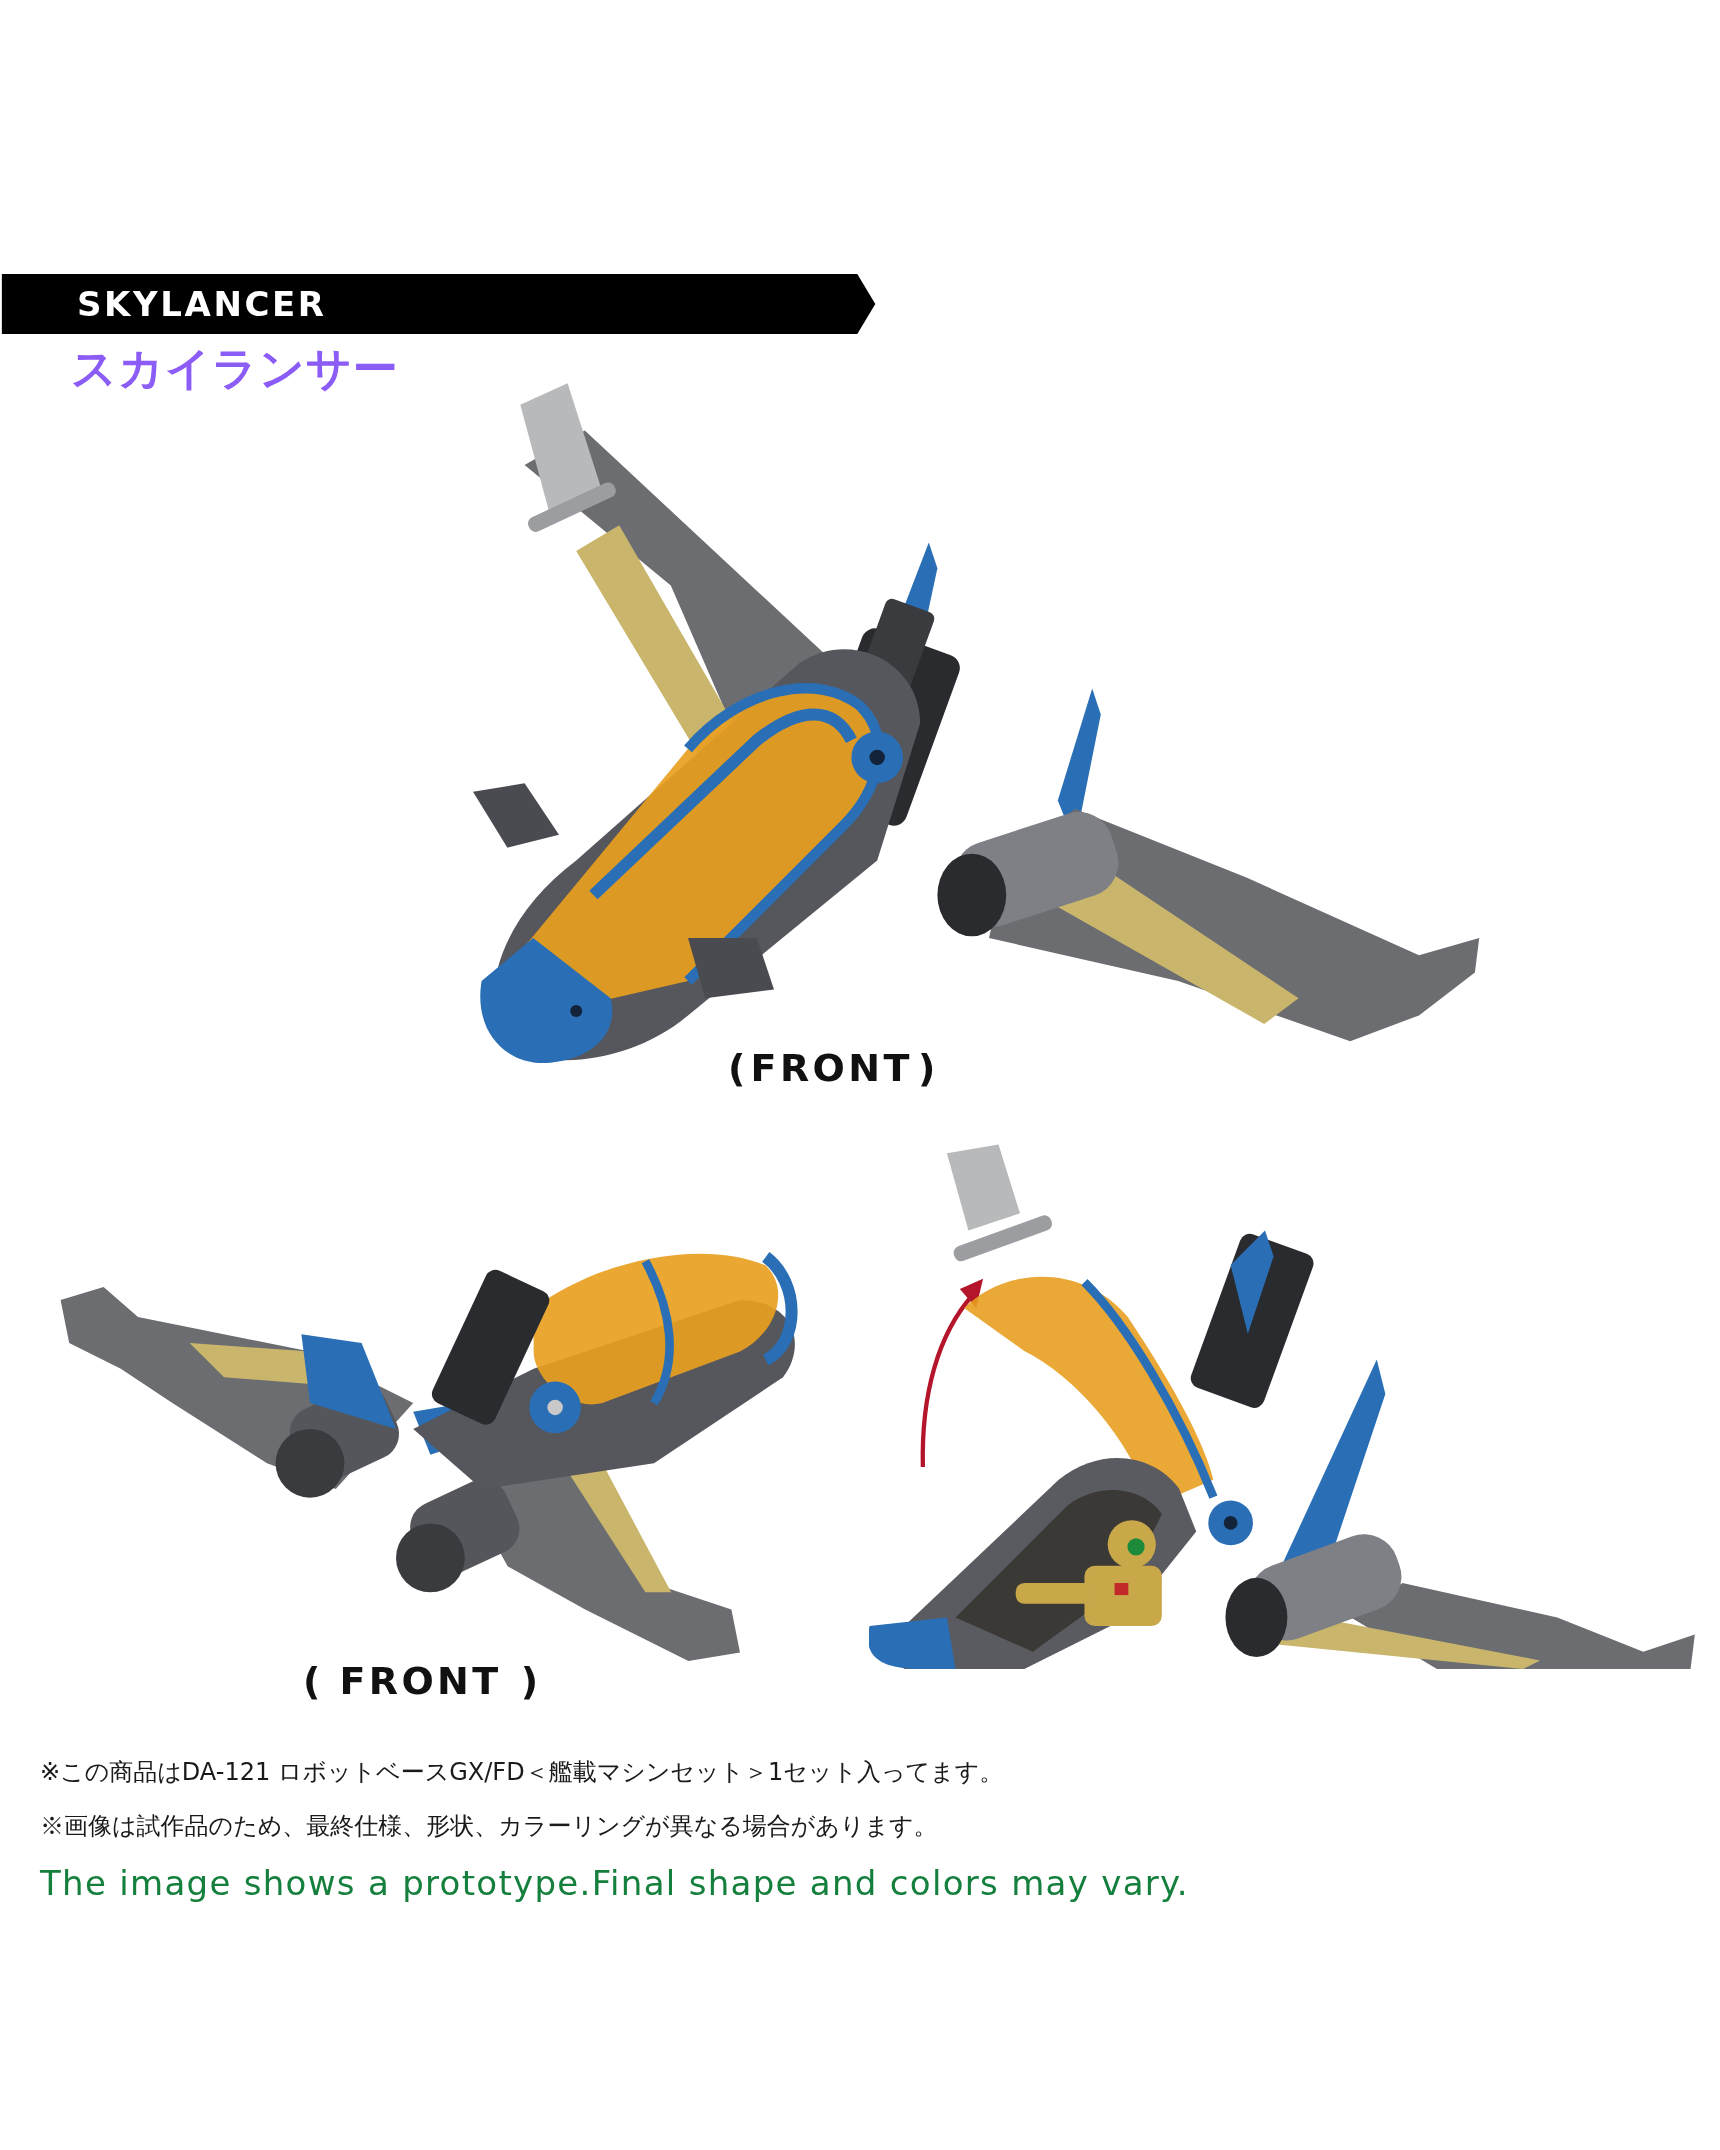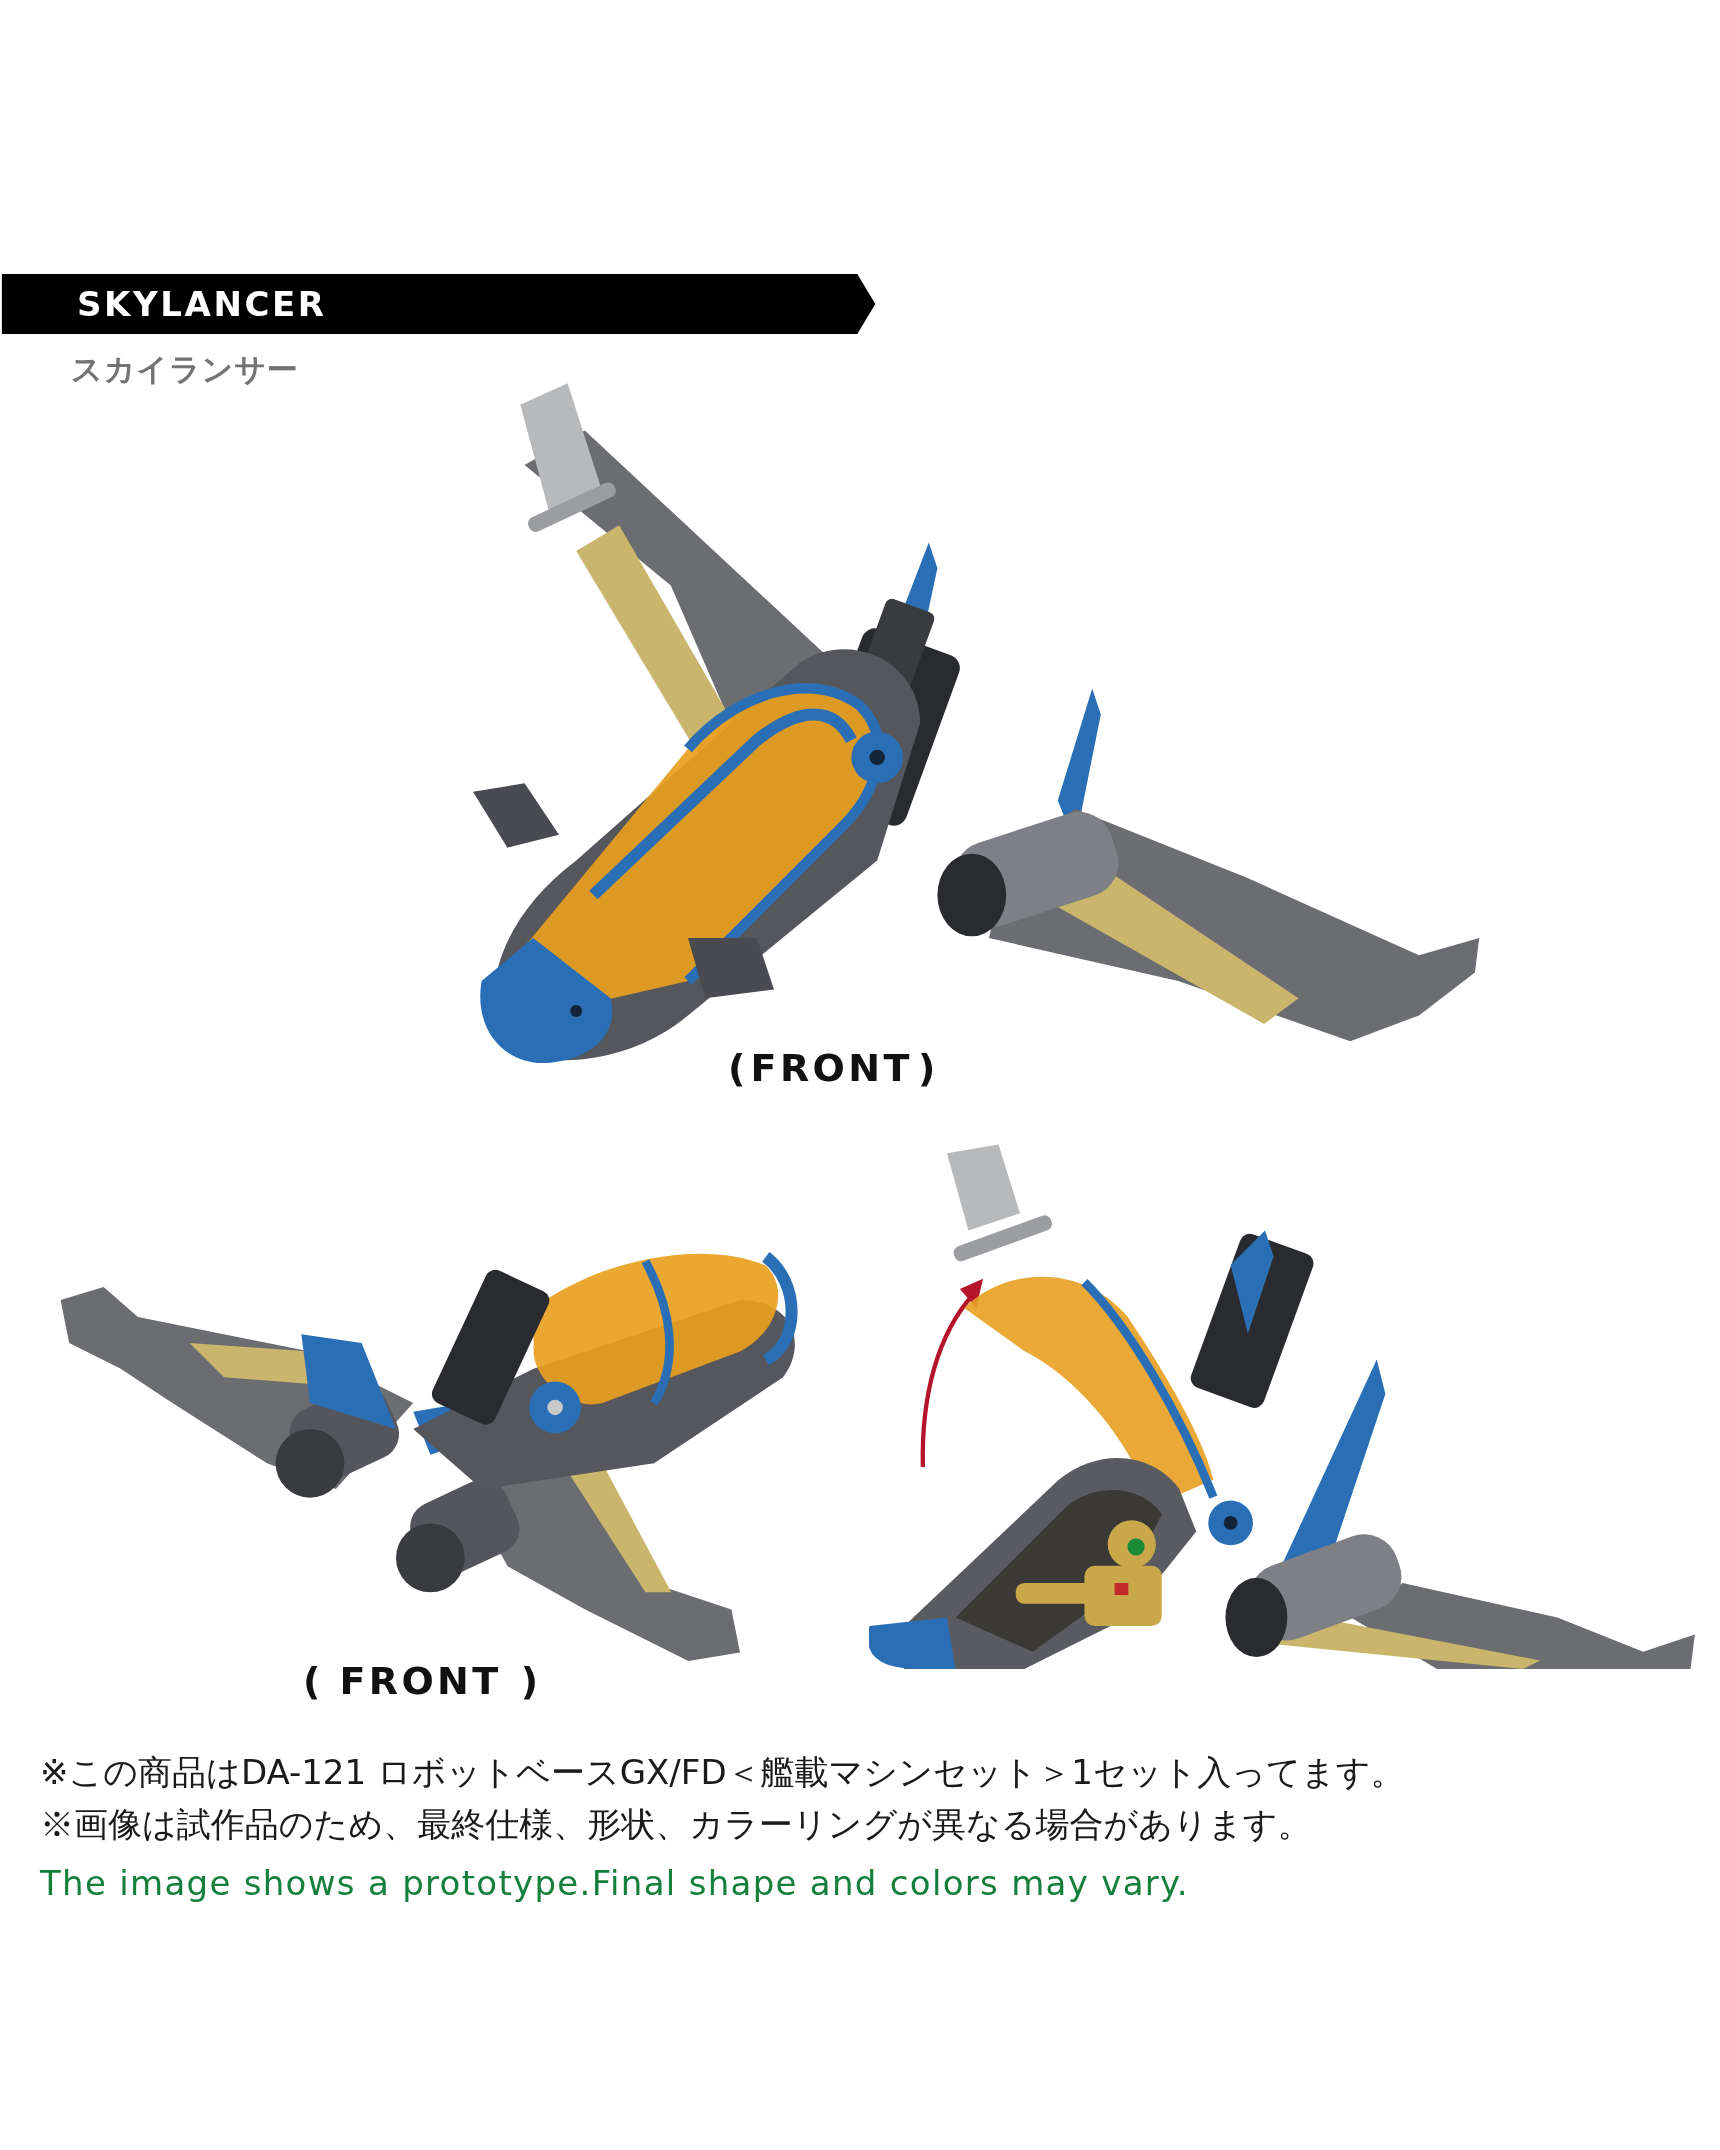--- a/index.html
+++ b/index.html
@@ -1,29 +1,29 @@
 <!DOCTYPE html>
 <html style="font-size:13.8px"><head>
 <meta charset="utf-8">
 <style>
   html, body { margin:0; padding:0; background:#ffffff; }
   body { width:1721px; height:2151px; position:relative; overflow:hidden; font-family:"DejaVu Sans", sans-serif; }
   .banner { position:absolute; left:0; top:274px; width:878px; height:44px; }
   .banner svg { position:absolute; left:0; top:0; }
   .banner-title { position:absolute; left:77px; top:10.3px; color:#fff; font-family:"DejaVu Sans", sans-serif; font-weight:bold; font-size:34px; letter-spacing:2.6px; line-height:40px; }
-  .jp-title { position:absolute; left:71px; top:342px; font-family:Liberation Sans, sans-serif; font-weight:bold; font-size:31px; color:#737373; line-height:55px; letter-spacing:0.9px; }
+  .jp-title { position:absolute; left:71px; top:342px; font-family:Liberation Serif, serif; font-weight:bold; font-size:45px; color:#8b5cf6; line-height:55px; letter-spacing:0.9px; }
   .figure { position:absolute; }
   .figure svg { display:block; }
   .view-label { position:absolute; height:41px; display:flex; align-items:center; font-family:"DejaVu Sans", sans-serif; font-weight:bold; color:#111; }
   .view-label .br { font-size:38px; font-weight:bold; line-height:41px; }
   .view-label .txt { position:relative; font-size:38px; letter-spacing:3.4px; line-height:41px; padding:0 5.2px; }
   .view-label .txt::before { content:""; position:absolute; left:-3.4px; right:-5.2px; bottom:3.4px; height:12px; background:#f2e38a; z-index:-1; }
   .view-label .txt span { position:relative; }
   .note { position:absolute; left:40px; font-family:"DejaVu Sans", sans-serif; color:#1a1a1a; white-space:nowrap; }
-  .note.jp { font-size:34px; line-height:41px; }
+  .note.jp { font-size:24px; line-height:41px; }
   .note.en { font-size:34px; line-height:41px; color:#15803d; letter-spacing:1.3px; }
 </style>
 </head>
 <body>
 
 <div class="banner">
   <svg width="878" height="60" viewBox="0 0 1020 70">
     <polygon points="0,0 998,0 1019,35 998,70 0,70" fill="#000"></polygon>
   </svg>
   <div class="banner-title">SKYLANCER</div>

